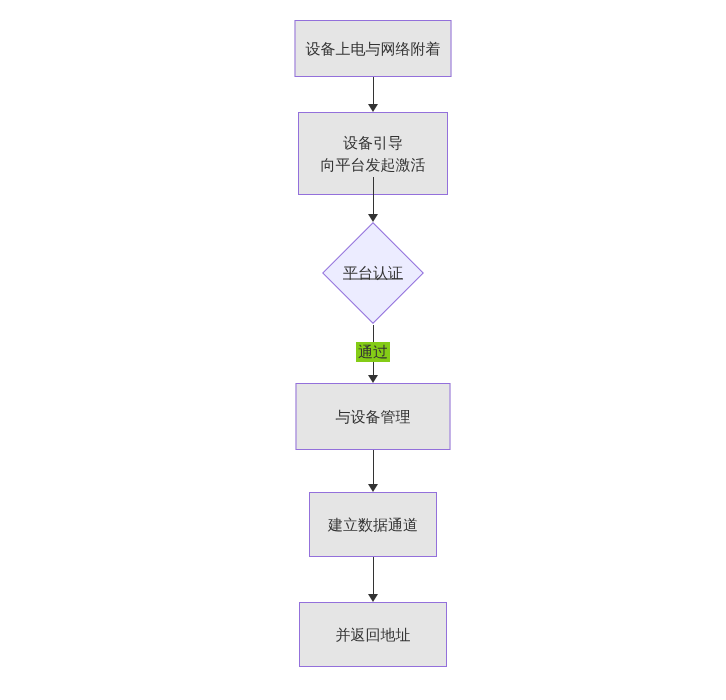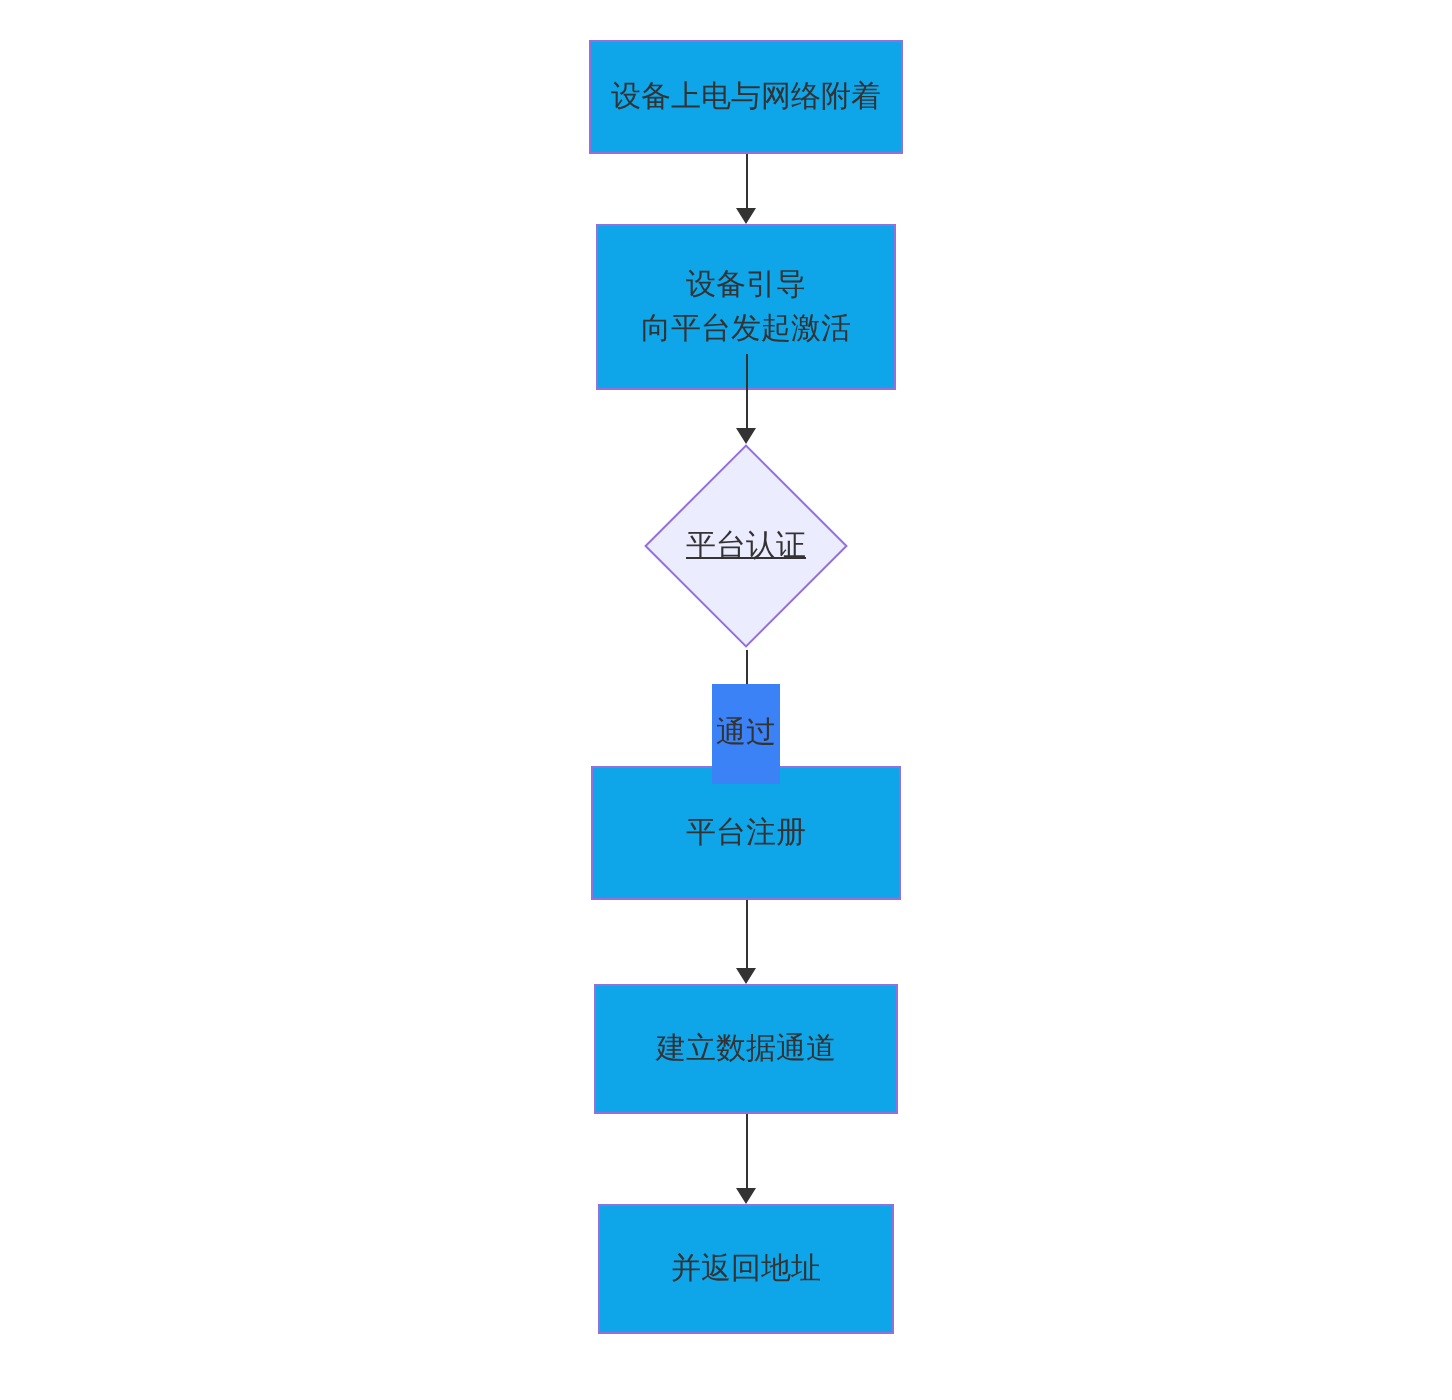--- a/index.html
+++ b/index.html
@@ -13,21 +13,21 @@
     width: 726px;
     height: 700px;
     background: #ffffff;
     overflow: hidden;
   }
   
   .node {
     position: absolute;
     left: 373px;
     transform: translateX(-50%);
-    background: #0ea5e9;
+    background: #e5e5e5;
     border: 1px solid #9370DB;
     box-sizing: border-box;
     display: flex;
     flex-direction: column;
     align-items: center;
     justify-content: center;
     color: #333333;
     font-size: 15px;
     line-height: 22px;
     text-align: center;
@@ -81,25 +81,25 @@
     height: 0;
     border-left: 5px solid transparent;
     border-right: 5px solid transparent;
     border-top: 8px solid #333333;
   }
   
   .edge-label {
     position: absolute;
     left: 373px;
     transform: translateX(-50%);
-    background: #3b82f6;
+    background: #84cc16;
     color: #333333;
     font-size: 15px;
     line-height: 20px;
-    padding: 15px 2px;
+    padding: 0 2px;
     white-space: nowrap;
     z-index: 2;
   }
 </style>
 </head>
 <body>
 
 <div class="canvas">
 
   <div class="node" style="top:20px;width:157px;height:57px">
@@ -126,29 +126,29 @@
     <span class="diamond-label">平台认证</span>
   </div>
 
   <div class="arrow" style="top:325px;height:58px">
     <div class="arrow-line"></div>
     <div class="arrow-head"></div>
   </div>
   <div class="edge-label" style="top:342px">通过</div>
 
   <div class="node" style="top:383px;width:155px;height:67px">
-    <span>平台注册</span>
+    <span>与设备管理</span>
   </div>
 
   <div class="arrow" style="top:450px;height:42px">
     <div class="arrow-line"></div>
     <div class="arrow-head"></div>
   </div>
 
-  <div class="node" style="top:492px;width:152px;height:65px">
+  <div class="node" style="top:492px;width:128px;height:65px">
     <span>建立数据通道</span>
   </div>
 
   <div class="arrow" style="top:557px;height:45px">
     <div class="arrow-line"></div>
     <div class="arrow-head"></div>
   </div>
 
   <div class="node" style="top:602px;width:148px;height:65px">
     <span>并返回地址</span>

